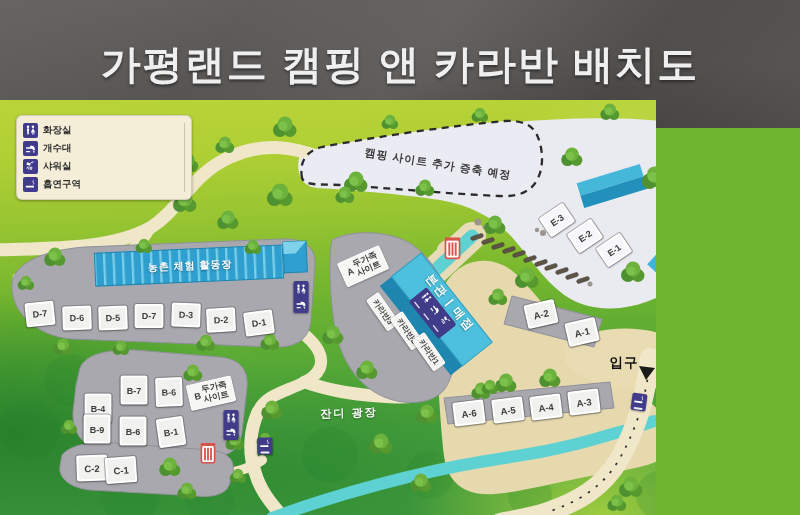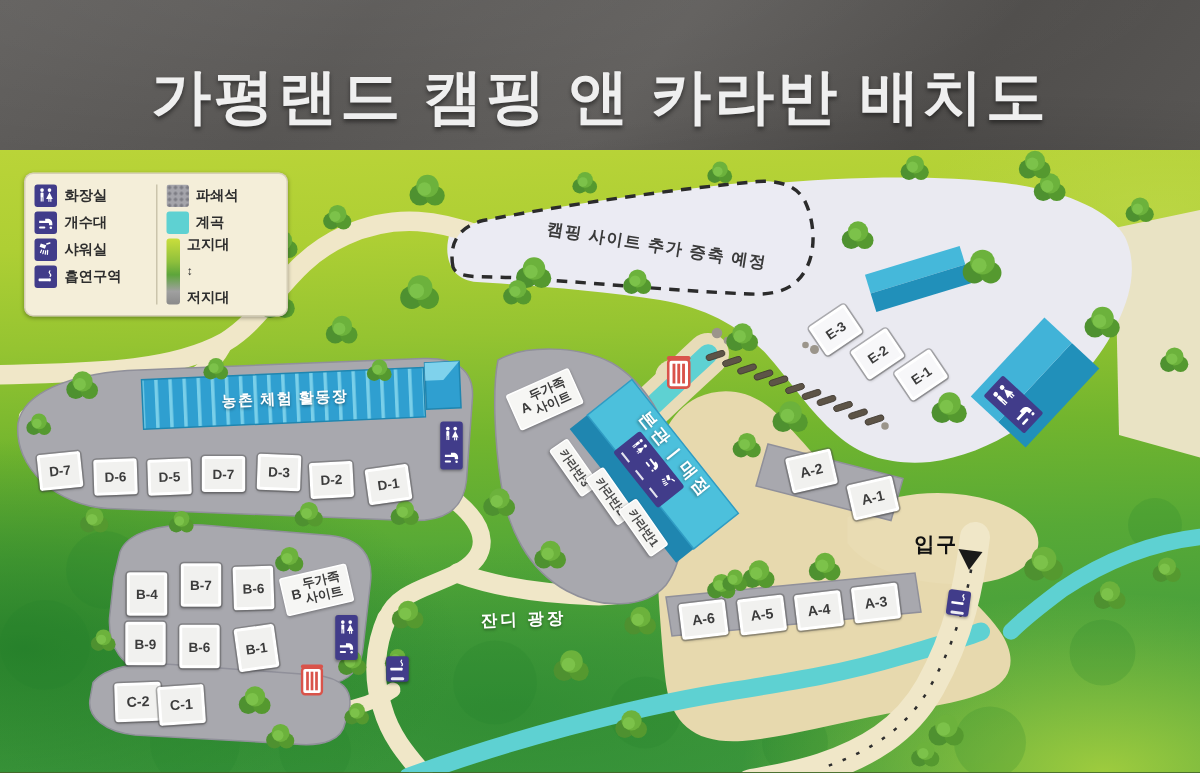--- a/index.html
+++ b/index.html
@@ -6,21 +6,21 @@
   .stage{position:relative;width:800px;height:515px;overflow:hidden;font-family:"Liberation Sans",sans-serif;background:#6fb42e;}
   
   .hdr{position:absolute;left:0;top:0;width:800px;height:128px;
     background:
       radial-gradient(120% 160% at 28% -10%, rgba(255,255,255,.07), rgba(255,255,255,0) 60%),
       radial-gradient(90% 120% at 85% 120%, rgba(0,0,0,.18), rgba(0,0,0,0) 60%),
       linear-gradient(128deg,#605e5c 0%,#565452 28%,#5f5d5b 52%,#4f4d4b 76%,#595755 100%);
     display:flex;align-items:center;justify-content:center;}
   .hdr h1{margin:0;font-size:40px;font-weight:bold;color:#efefef;letter-spacing:2px;text-shadow:0 2px 3px rgba(0,0,0,.45);}
   
-  .map{position:absolute;left:0;top:100px;width:800px;height:415px;overflow:hidden;
+  .map{position:absolute;left:0;top:100px;width:656px;height:415px;overflow:hidden;
     background:
       radial-gradient(42% 40% at 92% 100%, rgba(168,209,62,.9), rgba(168,209,62,0) 72%),
       radial-gradient(30% 25% at 97% 10%, rgba(196,219,80,.55), rgba(196,219,80,0) 70%),
       radial-gradient(52% 48% at 2% 80%, rgba(32,122,40,.8), rgba(32,122,40,0) 70%),
       radial-gradient(58% 36% at 42% 90%, rgba(40,132,46,.65), rgba(40,132,46,0) 75%),
       linear-gradient(178deg,#bad438 0%,#aecf34 15%,#95c431 30%,#72b52e 46%,#57a936 62%,#48a03c 78%,#3f9a40 100%);}
   .terrain{position:absolute;left:0;top:0;}
   
   .abs{position:absolute;transform:translate(-50%,-50%) rotate(var(--r,0deg));}
   
@@ -347,38 +347,20 @@
         <div class="lg-row">
           <span class="lg-ic">
               <svg width="11" height="11" viewBox="0 0 12 12">
                 <use href="#ic-smoke"></use>
               </svg>
             </span>
           <span class="lg-tx">흡연구역</span>
         </div>
       </div>
       <div class="lg-sep"></div>
-      <div class="lg-col">
-        <div class="lg-row">
-          <span class="lg-swatch lg-stone"></span>
-          <span class="lg-tx">파쇄석</span>
-        </div>
-        <div class="lg-row">
-          <span class="lg-swatch lg-stream"></span>
-          <span class="lg-tx">계곡</span>
-        </div>
-        <div class="lg-row lg-elev">
-          <span class="lg-bar"></span>
-          <span class="lg-elev-tx">
-            <span>고지대</span>
-            <span class="arr">↕</span>
-            <span>저지대</span>
-          </span>
-        </div>
-      </div>
     </div>
 
     <div class="abs dtxt expan" style="left:438px;top:64px;--r:9deg">캠핑 사이트 추가 증축 예정</div>
     <div class="abs wtxt actc" style="left:190px;top:166px;--r:-2.5deg">농촌 체험 활동장</div>
     <div class="abs wtxt mainb" style="left:450px;top:203px;--r:51.5deg">본관 | 매점</div>
     <div class="abs wtxt plaza" style="left:349px;top:313px;--r:-2deg">잔디 광장</div>
     <div class="abs gate" style="left:624px;top:263px;--r:0deg;font-weight:bold">입구</div>
 
     <div class="abs twofam" style="left:363px;top:166px;--r:-24deg">
       <span class="pfx">A</span>
@@ -400,21 +382,21 @@
     <div class="abs carv" style="left:429px;top:252px;--r:55deg">카라반1</div>
 
     <div class="abs site sD" style="left:40px;top:214px;--r:-6deg">D-7</div>
     <div class="abs site sD" style="left:77px;top:218px;--r:-2deg">D-6</div>
     <div class="abs site sD" style="left:113px;top:218px;--r:-2deg">D-5</div>
     <div class="abs site sD" style="left:149px;top:216px;--r:0deg">D-7</div>
     <div class="abs site sD" style="left:186px;top:215px;--r:2deg">D-3</div>
     <div class="abs site sD" style="left:221px;top:220px;--r:-3deg">D-2</div>
     <div class="abs site sD" style="left:259px;top:223px;--r:-8deg">D-1</div>
 
-    <div class="abs site sB" style="left:98px;top:296px;--r:0deg">B-4</div>
+    <div class="abs site sB" style="left:98px;top:308px;--r:0deg">B-4</div>
     <div class="abs site sB" style="left:134px;top:290px;--r:0deg">B-7</div>
     <div class="abs site sB" style="left:169px;top:292px;--r:-2deg">B-6</div>
     <div class="abs site sB" style="left:97px;top:329px;--r:0deg">B-9</div>
     <div class="abs site sB" style="left:133px;top:331px;--r:0deg">B-6</div>
     <div class="abs site sB" style="left:171px;top:332px;--r:-8deg">B-1</div>
 
     <div class="abs site sC" style="left:92px;top:368px;--r:-2deg">C-2</div>
     <div class="abs site sC" style="left:121px;top:370px;--r:-4deg">C-1</div>
 
     <div class="abs site sA" style="left:541px;top:214px;--r:-13deg">A-2</div>

